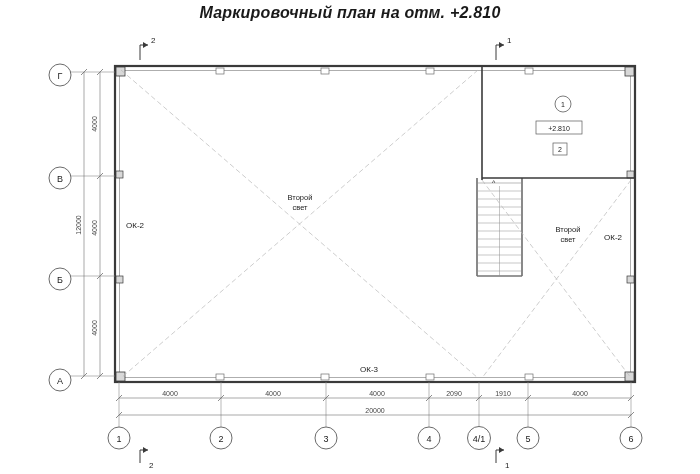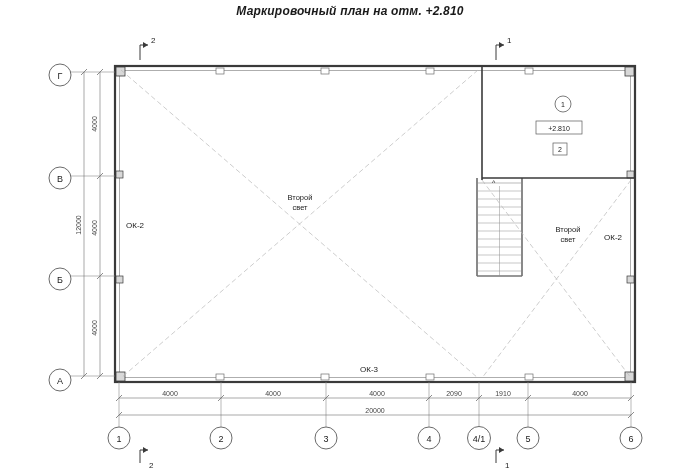--- a/index.html
+++ b/index.html
@@ -17,21 +17,21 @@
     height: 474px;
     overflow: hidden;
     background: #ffffff;
   }
   .title {
     position: absolute;
     top: 4px;
     left: 0;
     width: 700px;
     text-align: center;
-    font-size: 12px;
+    font-size: 16px;
     font-style: italic;
     font-weight: bold;
     letter-spacing: 0.2px;
   }
   svg.plan {
     position: absolute;
     left: 0;
     top: 0;
   }
   .lbl {

